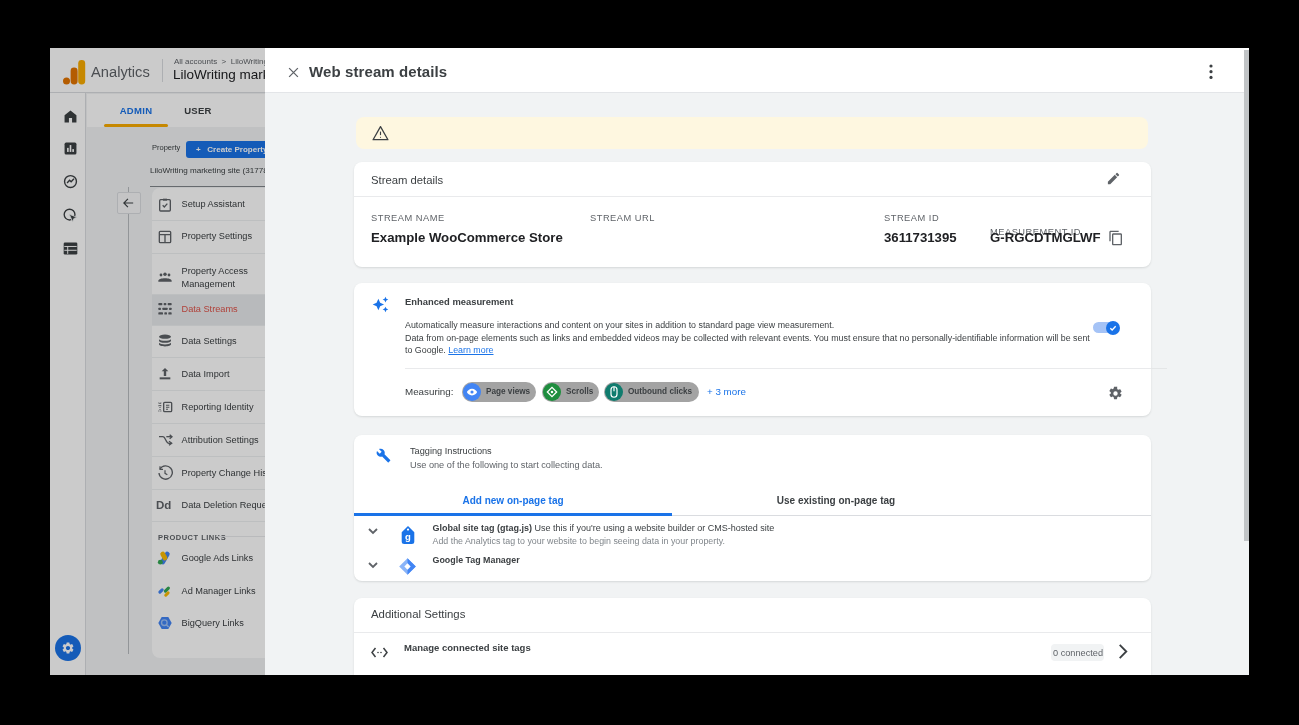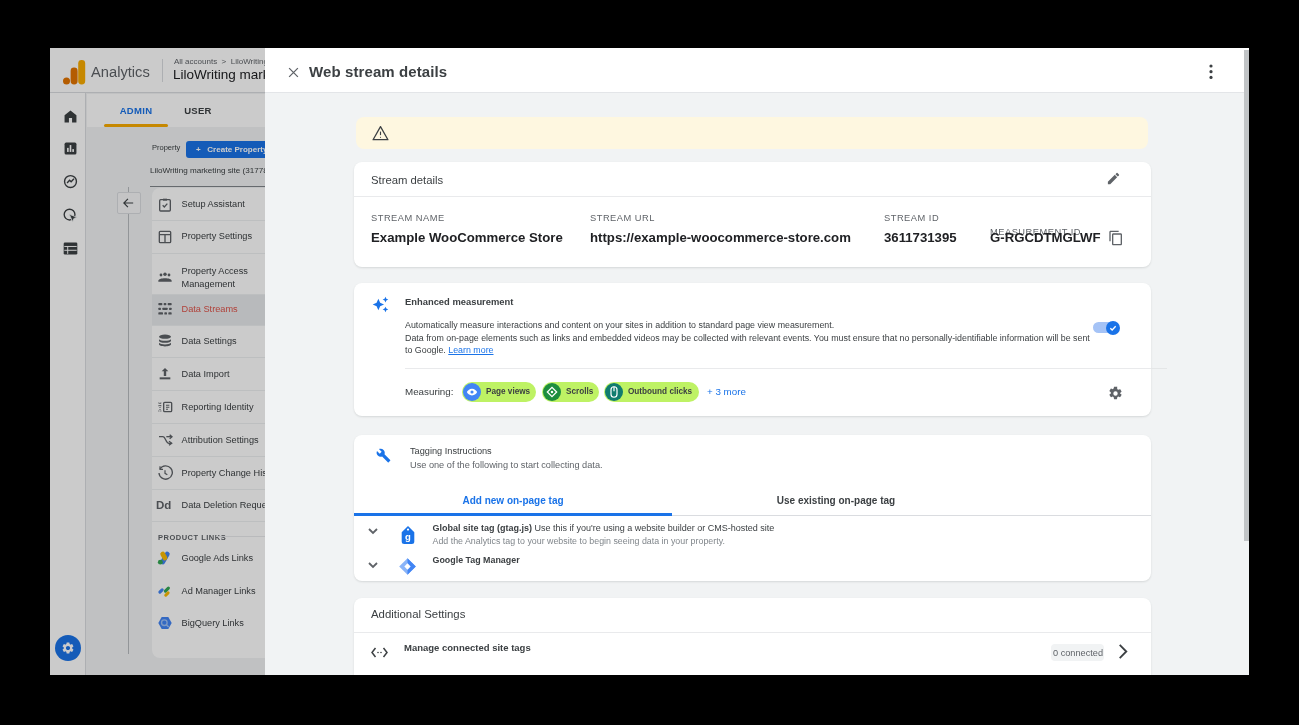--- a/index.html
+++ b/index.html
@@ -4,21 +4,21 @@
 <style>
 * { margin:0; padding:0; box-sizing:border-box; }
 html,body { width:1299px; height:725px; background:#000; font-family:"Liberation Sans", sans-serif; }
 .abs { position:absolute; }
 #shot { position:absolute; left:50px; top:48px; width:1199px; height:627px; overflow:hidden; background:#f1f3f4; }
 #scrim { position:absolute; left:0; top:0; width:1199px; height:627px; background:rgba(0,0,0,0.205); z-index:5; }
 #modal { position:absolute; left:215px; top:0; width:984px; height:627px; background:#f1f3f4; z-index:10; }
 .card { position:absolute; background:#fff; border-radius:8px; box-shadow:0 1px 2px rgba(60,64,67,.15); }
 .lbl { font-size:9.3px; color:#5f6368; letter-spacing:.5px; position:absolute; }
 .val { font-size:13.2px; color:#202124; font-weight:bold; position:absolute; white-space:nowrap; }
-.chip { position:absolute; height:20px; background:#bef264; border-radius:10px; top:334px; }
+.chip { position:absolute; height:20px; background:#a3a3a3; border-radius:10px; top:334px; }
 .chip span { position:absolute; left:24px; top:5px; font-size:8.2px; font-weight:bold; color:#3c4043; white-space:nowrap; }
 .chip svg { position:absolute; left:1px; top:1px; }
 .mrow { position:absolute; left:0; width:100%; }
 .mtxt { position:absolute; left:29.5px; font-size:9.2px; color:#3c4043; white-space:nowrap; }
 .mico { position:absolute; left:4.5px; width:16px; height:16px; }
 .mdiv { position:absolute; left:0; width:100%; height:1px; background:#eef0f2; }
 </style>
 </head>
 <body>
 <div id="shot">
@@ -214,21 +214,20 @@
   <div class="abs" style="left:106px;top:125.5px;font-size:11.3px;color:#3c4043;z-index:11;">Stream details</div>
   <svg class="abs" style="left:841px;top:123px;z-index:11;" width="15" height="15" viewBox="0 0 24 24" fill="#5f6368">
         <path d="M3 17.25V21h3.75L17.81 9.94l-3.75-3.75L3 17.25zM20.71 7.04a1 1 0 0 0 0-1.41l-2.34-2.34a1 1 0 0 0-1.41 0l-1.83 1.83 3.75 3.75 1.83-1.83z"></path>
       </svg>
   <div class="abs" style="left:89px;top:148px;width:797px;height:1px;background:#e9eaec;z-index:11;"></div>
   <div class="lbl" style="left:106px;top:165px;z-index:11;">STREAM NAME</div>
   <div class="lbl" style="left:325px;top:165px;z-index:11;">STREAM URL</div>
   <div class="lbl" style="left:619px;top:165px;z-index:11;">STREAM ID</div>
   <div class="lbl" style="left:725px;top:165px;z-index:11;margin-top:14px;">MEASUREMENT ID</div>
   <div class="val" style="left:106px;top:182px;z-index:11;">Example WooCommerce Store</div>
-  <div class="val" style="left:325px;top:182px;z-index:11;">https://example-woocommerce-store.com</div>
   <div class="val" style="left:619px;top:182px;z-index:11;">3611731395</div>
   <div class="val" style="left:725px;top:182px;z-index:11;">G-RGCDTMGLWF</div>
   <svg class="abs" style="left:843px;top:182px;z-index:11;" width="16" height="16" viewBox="0 0 24 24" fill="#5f6368">
         <path d="M16 1H4c-1.1 0-2 .9-2 2v14h2V3h12V1zm3 4H8c-1.1 0-2 .9-2 2v14c0 1.1.9 2 2 2h11c1.1 0 2-.9 2-2V7c0-1.1-.9-2-2-2zm0 16H8V7h11v14z"></path>
       </svg>
 
   <div class="card" style="left:89px;top:235px;width:797px;height:133px;"></div>
   <svg class="abs" style="left:107px;top:248px;z-index:11;" width="17" height="17" viewBox="0 0 24 24" fill="#1a73e8">
         <path d="M19 9l1.25-2.75L23 5l-2.75-1.25L19 1l-1.25 2.75L15 5l2.75 1.25L19 9zm-7.5.5L9 4 6.5 9.5 1 12l5.5 2.5L9 20l2.5-5.5L17 12l-5.5-2.5zM19 15l-1.25 2.75L15 19l2.75 1.25L19 23l1.25-2.75L23 19l-2.75-1.25L19 15z"></path>
       </svg>

